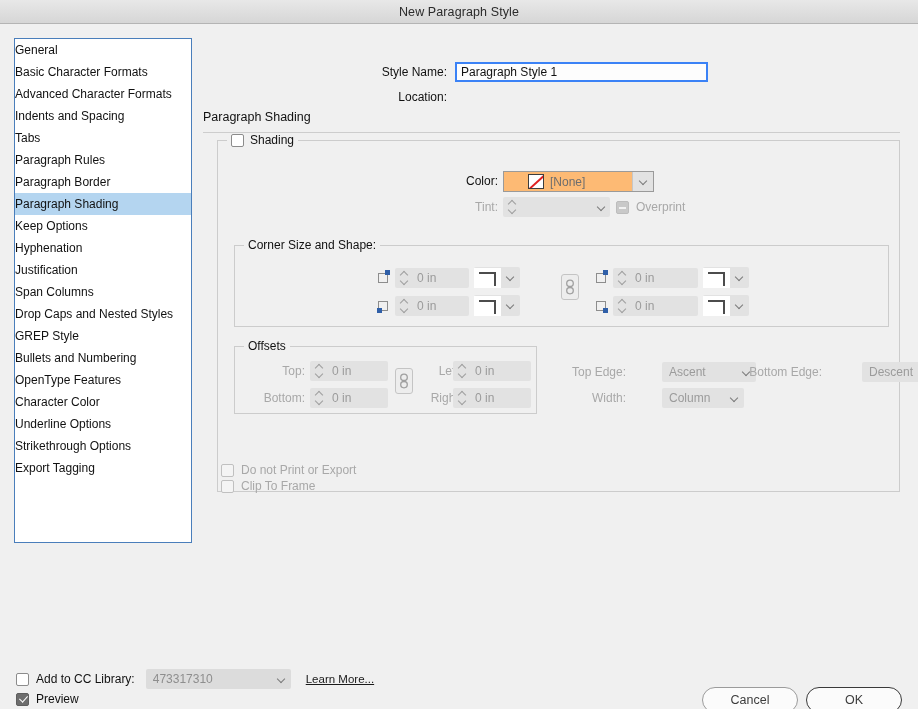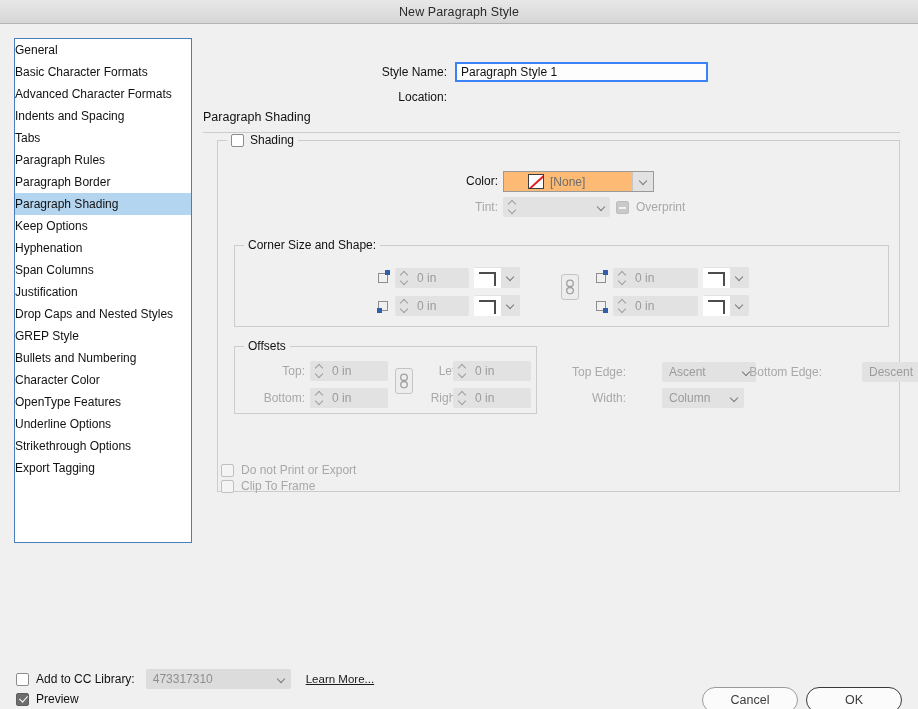--- a/index.html
+++ b/index.html
@@ -548,27 +548,27 @@
       <div class="sidebar-item">General</div>
       <div class="sidebar-item">Basic Character Formats</div>
       <div class="sidebar-item">Advanced Character Formats</div>
       <div class="sidebar-item">Indents and Spacing</div>
       <div class="sidebar-item">Tabs</div>
       <div class="sidebar-item">Paragraph Rules</div>
       <div class="sidebar-item">Paragraph Border</div>
       <div class="sidebar-item selected">Paragraph Shading</div>
       <div class="sidebar-item">Keep Options</div>
       <div class="sidebar-item">Hyphenation</div>
+      <div class="sidebar-item">Justification</div>
       <div class="sidebar-item">Span Columns</div>
-      <div class="sidebar-item">Justification</div>
       <div class="sidebar-item">Drop Caps and Nested Styles</div>
       <div class="sidebar-item">GREP Style</div>
       <div class="sidebar-item">Bullets and Numbering</div>
+      <div class="sidebar-item">OpenType Features</div>
       <div class="sidebar-item">Character Color</div>
-      <div class="sidebar-item">OpenType Features</div>
       <div class="sidebar-item">Underline Options</div>
       <div class="sidebar-item">Strikethrough Options</div>
       <div class="sidebar-item">Export Tagging</div>
     </div>
 
   <div class="rightpane">
 
     <div class="stylename-row">
       <div class="stylename-label">Style Name:</div>
       <input class="stylename-input" type="text" value="Paragraph Style 1" style="">

